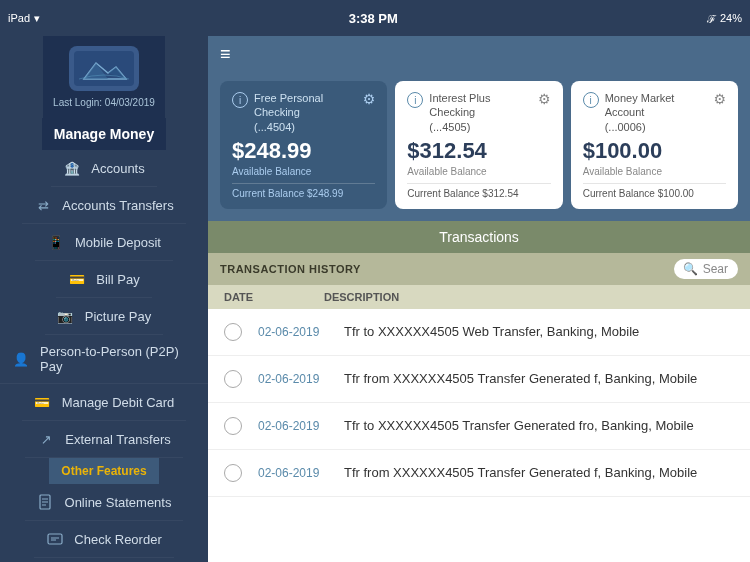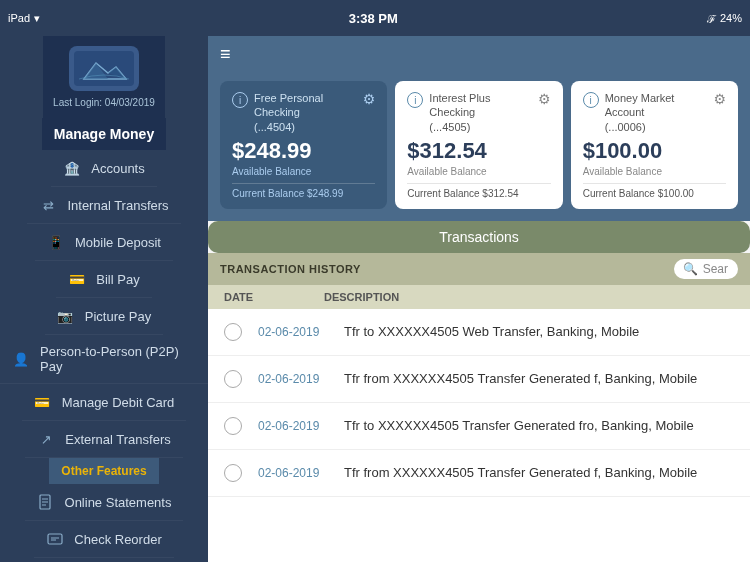--- a/index.html
+++ b/index.html
@@ -163,21 +163,20 @@
     }
 
     
     .transactions-header {
       background: #7a8a6a;
       color: white;
       text-align: center;
       padding: 8px;
       font-size: 14px;
       font-weight: 500;
-      border-radius: 10px;
     }
     .transactions-toolbar {
       background: #b5b89a;
       display: flex;
       align-items: center;
       justify-content: space-between;
       padding: 6px 12px;
     }
     .transactions-label {
       font-size: 11px;
@@ -257,21 +256,21 @@
     </div>
 
     <div class="section-header">Manage Money</div>
 
     <div class="sidebar-item">
       <div class="sidebar-icon">🏦</div>
       <span>Accounts</span>
     </div>
     <div class="sidebar-item">
       <div class="sidebar-icon">⇄</div>
-      <span>Internal Transfers</span>
+      <span>Accounts Transfers</span>
     </div>
     <div class="sidebar-item">
       <div class="sidebar-icon">📱</div>
       <span>Mobile Deposit</span>
     </div>
     <div class="sidebar-item">
       <div class="sidebar-icon">💳</div>
       <span>Bill Pay</span>
     </div>
     <div class="sidebar-item">

